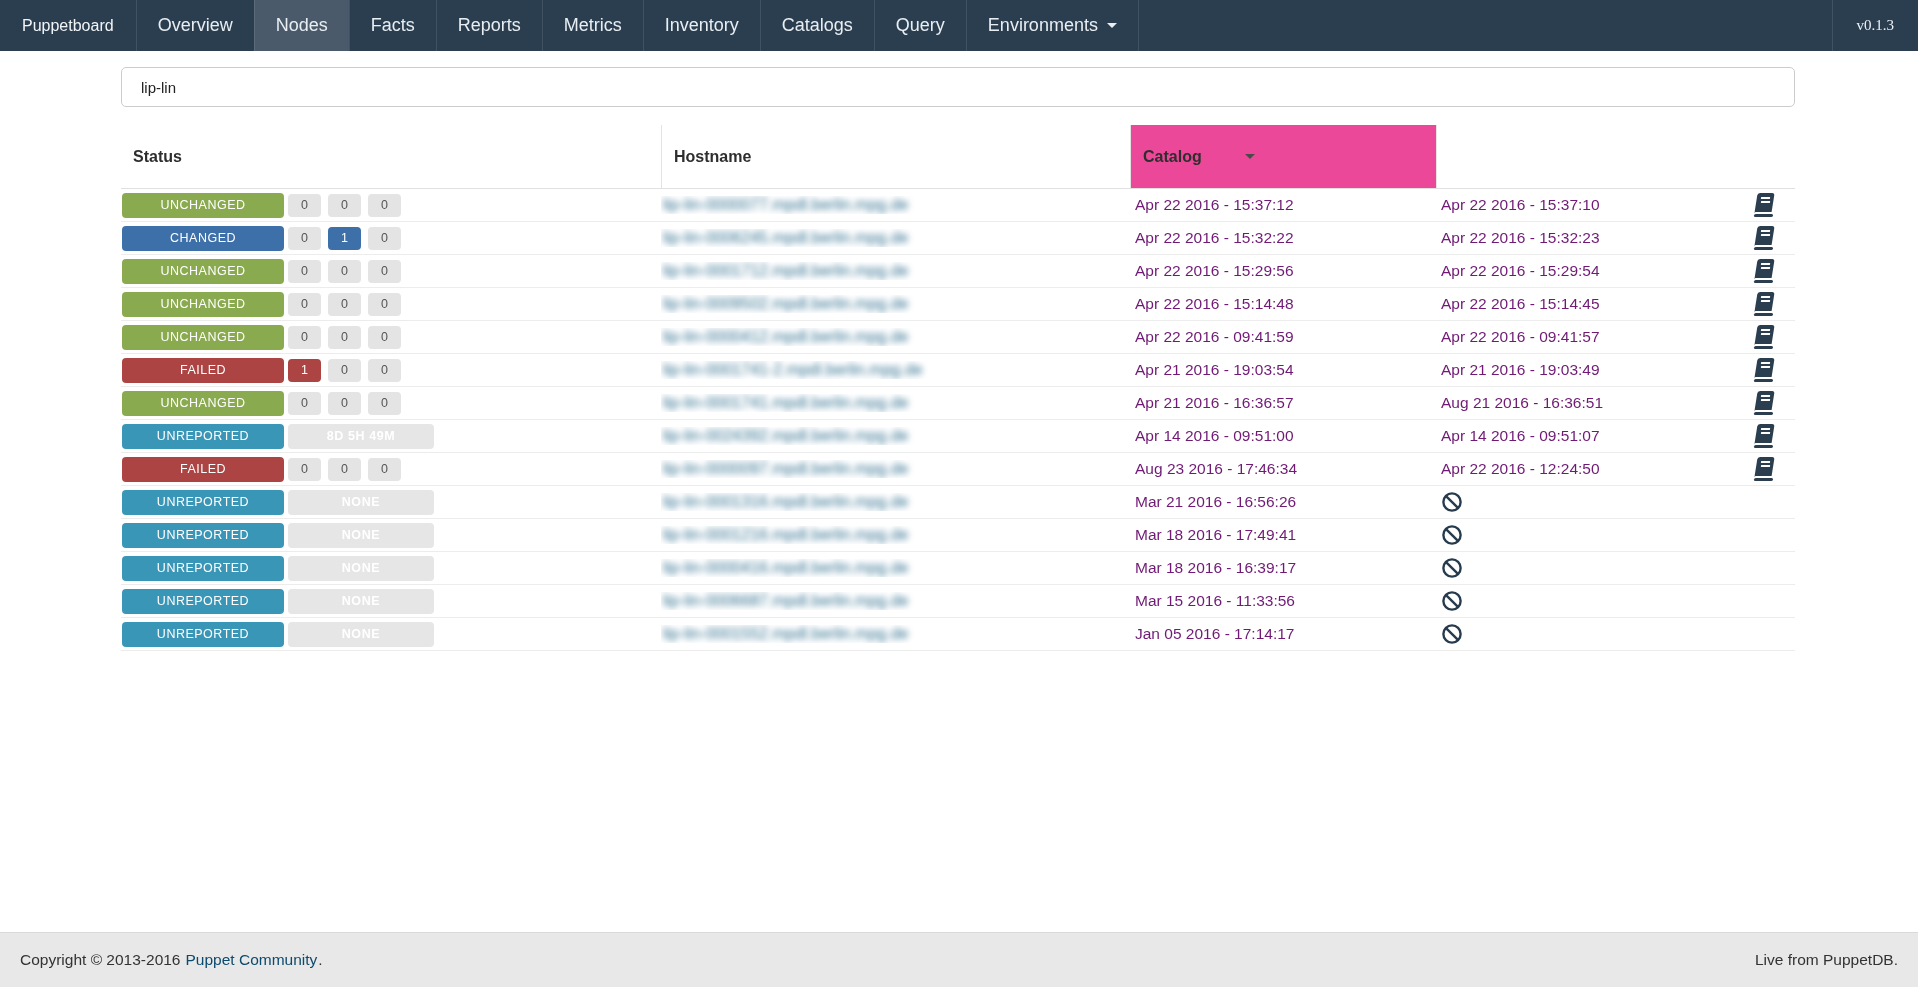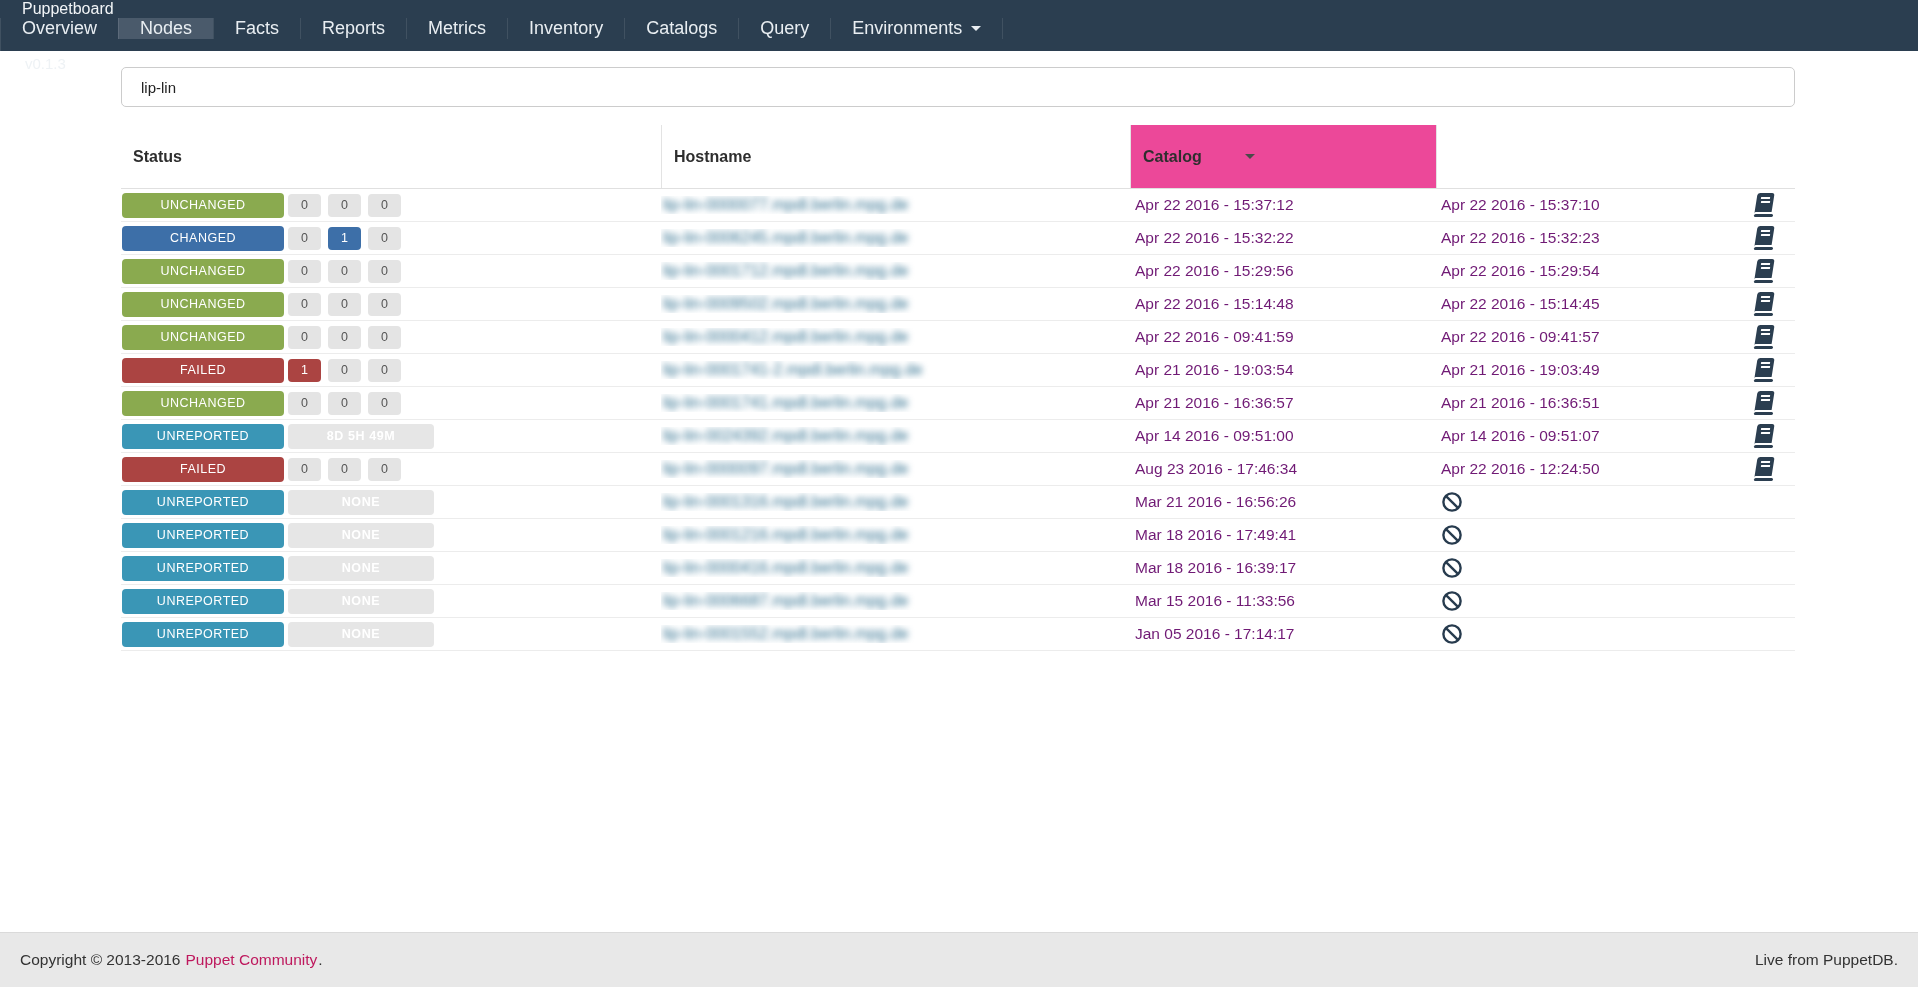--- a/index.html
+++ b/index.html
@@ -4,40 +4,40 @@
 <style>
   * { box-sizing: border-box; }
   html,body { margin:0; padding:0; }
   body {
     width:1918px; height:987px; position:relative;
     font-family:"Liberation Sans","DejaVu Sans",sans-serif;
     background:#ffffff; color:#333;
   }
 
   
-  .navbar { display:flex; align-items:stretch; height:51px; background:#2b3e50;flex-direction:column; }
+  .navbar { display:flex; align-items:stretch; height:51px; background:#2b3e50; }
   .nav-brand {
     display:flex; align-items:center; padding:0 22px; font-size:16px;
     color:#f2f5f7; cursor:pointer;
   }
   .nav-item {
     display:flex; align-items:center; padding:0 21px; font-size:18px;
     color:#e9eef2; cursor:pointer; border-left:1px solid rgba(255,255,255,.10);
   }
   .nav-item:last-of-type { border-right:1px solid rgba(255,255,255,.10); }
   .nav-item.active { background:#4a5a6b; }
   .caret-down {
     display:inline-block; margin-left:9px; width:0; height:0;
     border-left:5px solid transparent; border-right:5px solid transparent;
     border-top:5px solid #e9eef2;
   }
   .nav-spacer { flex:1; }
   .nav-version {
     display:flex; align-items:center; padding:16px 24px; font-size:15px;
-    color:#eef2f5; border-left:1px solid rgba(255,255,255,.10);
+    color:#eef2f5; border-left:1px solid rgba(255,255,255,.10);font-family:Liberation Serif, serif;
   }
 
   
   .main { padding:16px 123px 0 121px; }
   .search-input {
     width:100%; height:40px; border:1px solid #ccc; border-radius:5px;
     padding:0 19px; font-size:15px; color:#222; outline:none;
     font-family:"Liberation Sans","DejaVu Sans",sans-serif; background:#fff;
   }
 
@@ -106,21 +106,21 @@
 
   
   .footer {
     position:absolute; left:0; right:0; bottom:0; height:55px;
     background:#e8e8e8; border-top:1px solid #dadada;
   }
   .footer-inner {
     height:100%; display:flex; align-items:center; justify-content:space-between;
     padding:0 20px; font-size:15.5px; color:#333;
   }
-  .footer-link { color:#be185d; text-decoration:none; cursor:pointer; margin:0 1px 0 5px; }
+  .footer-link { color:#0c4a6e; text-decoration:none; cursor:pointer; margin:0 1px 0 5px; }
 </style>
 </head>
 <body>
 
 <div class="navbar">
   <div class="nav-brand">Puppetboard</div>
   <div id="nav-items" style="display:flex; align-items:stretch;">
       <div class="nav-item">
         <span>Overview</span>
       </div>
@@ -361,21 +361,21 @@
               <span class="pill">0</span>
             </span>
     </div>
     <div class="cell-host">
       <a class="host-link">lip-lin-0001741.mpdl.berlin.mpg.de</a>
     </div>
     <div class="cell-catalog">
       <a class="ts-link">Apr 21 2016 - 16:36:57</a>
     </div>
     <div class="cell-report">
-      <a class="ts-link">Apr 21 2016 - 16:36:51</a>
+      <a class="ts-link">Aug 21 2016 - 16:36:51</a>
 
     </div>
     <div class="cell-icon">
       <span class="book">
         <span class="cover"></span>
         <span class="line l1"></span>
         <span class="line l2"></span>
         <span class="gap"></span>
         <span class="back"></span>
       </span>

